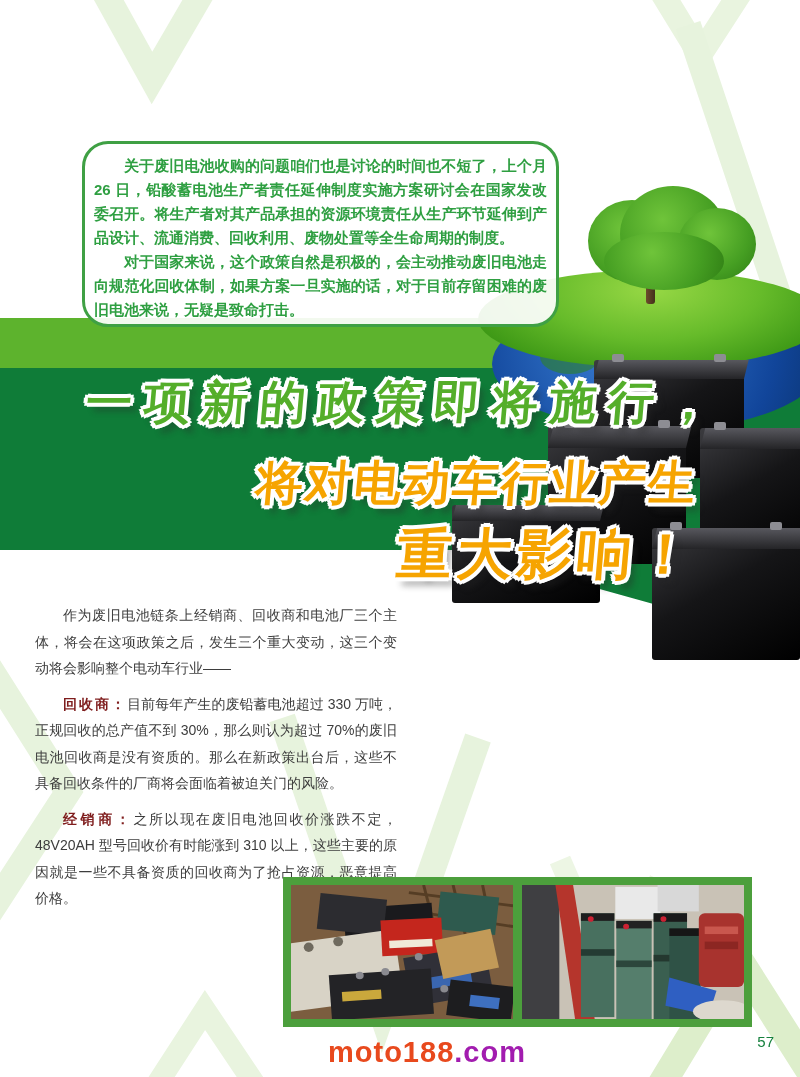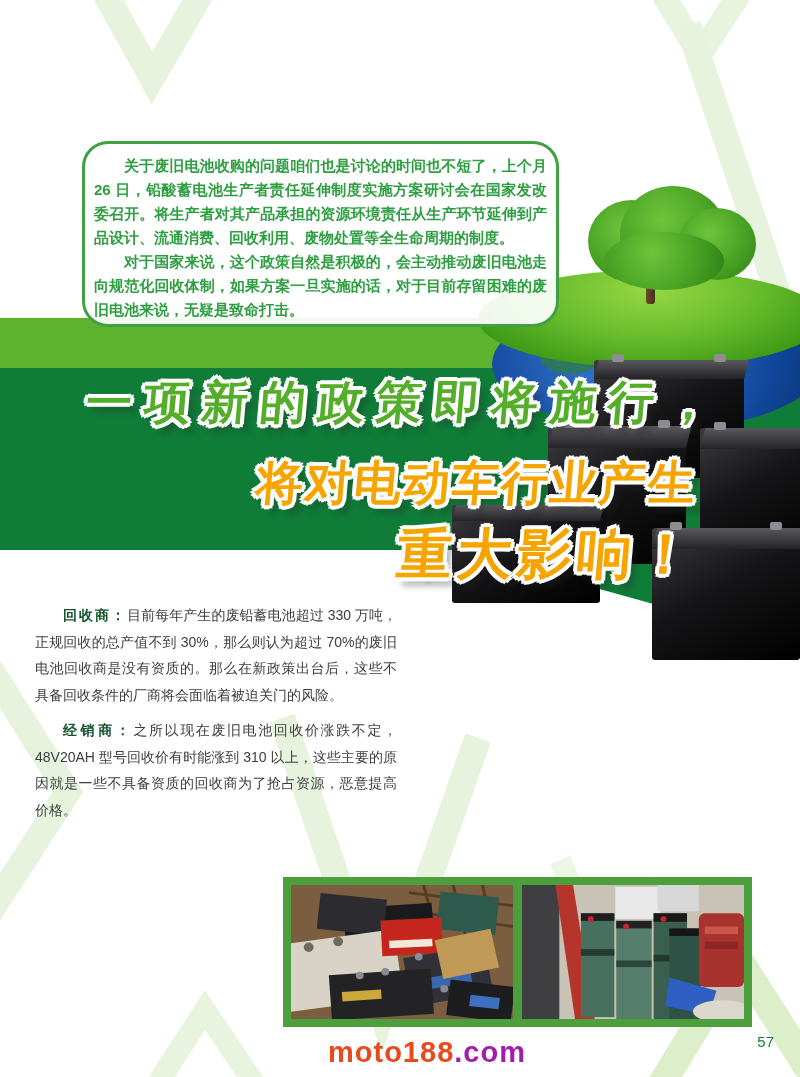--- a/index.html
+++ b/index.html
@@ -50,21 +50,21 @@
   .hl3{left:0;top:518px;width:697px;text-align:right;font-size:55px;letter-spacing:5px;color:#f6a400;}
 
   
   .col{position:absolute;z-index:5;color:#3d3d3d;font-size:14px;line-height:26.5px;text-align:justify;}
   .colA{left:35px;top:602px;width:362px;}
   .colB{left:35px;top:858px;width:252px;}
   .colC{left:408px;top:658px;width:364px;}
   .col p{margin:0 0 9px 0;}
   .col p.ind{text-indent:2em;}
   .col p.noind{text-indent:0;}
-  .sec-label{color:#14532d;font-weight:bold;letter-spacing:2px;}
+  .sec-label{color:#7f1d1d;font-weight:bold;letter-spacing:2px;}
   .colB p.cont{text-indent:0;margin-bottom:12px;}
 
   
   .photo-frame{position:absolute;left:283px;top:877px;width:469px;height:150px;z-index:6;
                background:#4c9f3c;box-sizing:border-box;padding:8px;display:flex;gap:9px;}
   .photo{flex:1;overflow:hidden;}
   .photo svg{display:block;width:100%;height:100%;}
 
   
   .logo{position:absolute;left:328px;top:1036px;z-index:5;font-size:29px;font-weight:bold;letter-spacing:1px;}
@@ -130,20 +130,21 @@
   <div class="headline hl1">一项新的政策即将施行，</div>
   <div class="headline hl2">将对电动车行业产生</div>
   <div class="headline hl3">重大影响！</div>
 
   <div class="intro-box">
     <p>关于废旧电池收购的问题咱们也是讨论的时间也不短了，上个月26 日，铅酸蓄电池生产者责任延伸制度实施方案研讨会在国家发改委召开。将生产者对其产品承担的资源环境责任从生产环节延伸到产品设计、流通消费、回收利用、废物处置等全生命周期的制度。</p>
     <p>对于国家来说，这个政策自然是积极的，会主动推动废旧电池走向规范化回收体制，如果方案一旦实施的话，对于目前存留困难的废旧电池来说，无疑是致命打击。</p>
   </div>
 
   <div class="col colA">
+    <p class="ind">作为废旧电池链条上经销商、回收商和电池厂三个主体，将会在这项政策之后，发生三个重大变动，这三个变动将会影响整个电动车行业——</p>
     <p class="ind"><span class="sec-label">回收商：</span><span>目前每年产生的废铅蓄电池超过 330 万吨，正规回收的总产值不到 30%，那么则认为超过 70%的废旧电池回收商是没有资质的。那么在新政策出台后，这些不具备回收条件的厂商将会面临着被迫关门的风险。</span></p>
     <p class="ind"><span class="sec-label">经销商：</span><span>之所以现在废旧电池回收价涨跌不定，48V20AH 型号回收价有时能涨到 310 以上，这些主要的原因就是一些不具备资质的回收商为了抢占资源，恶意提高价格。</span></p>
   </div>
 
 
   <div class="col colC">
   </div>
 
   <div class="photo-frame">
     <div class="photo">

